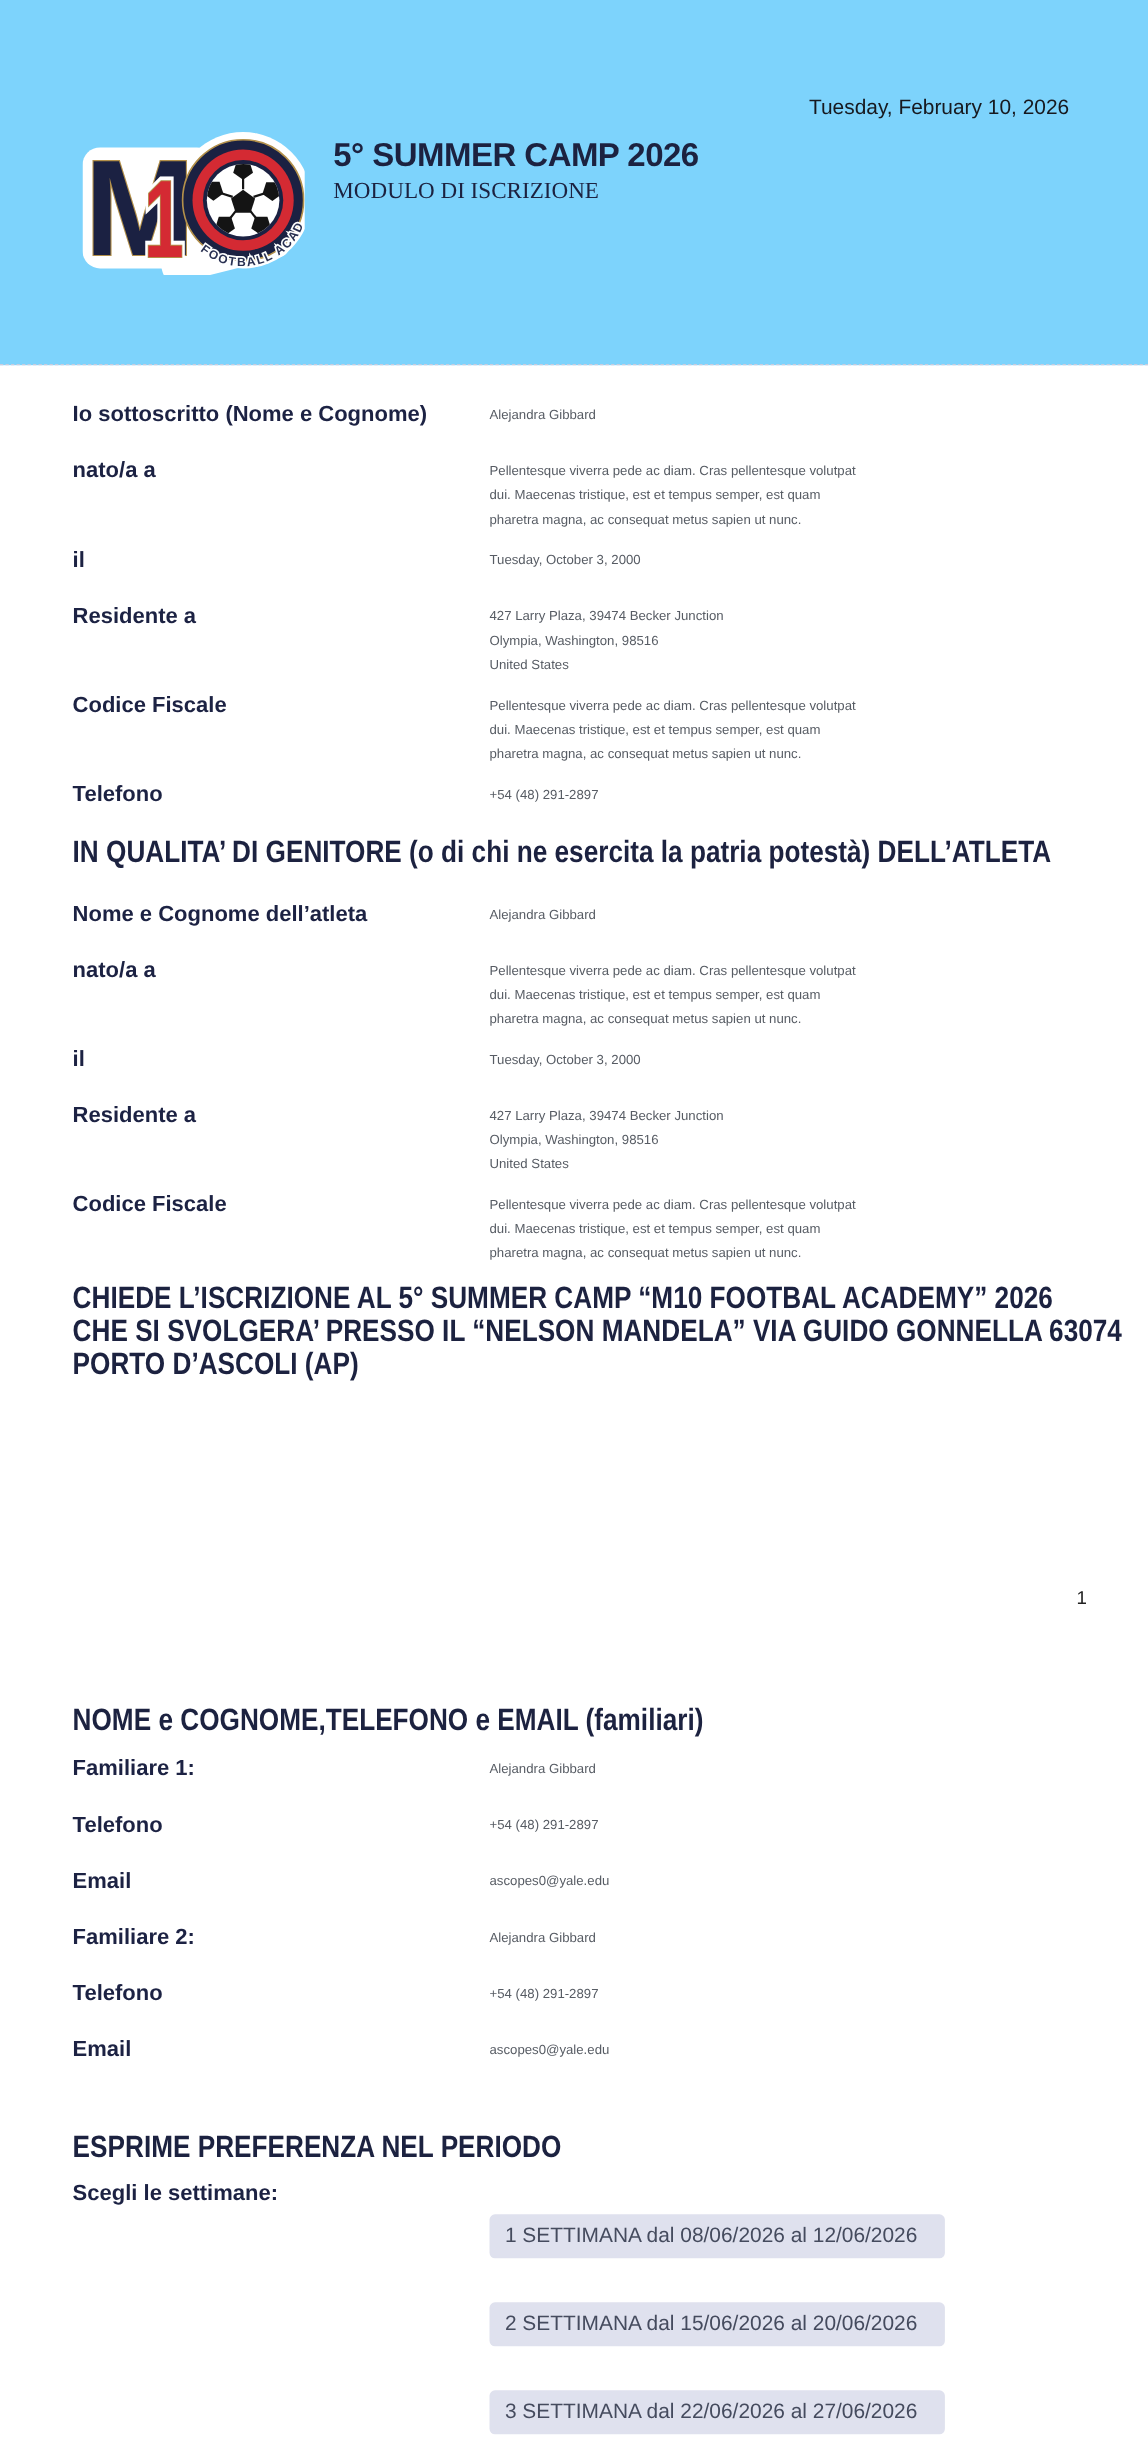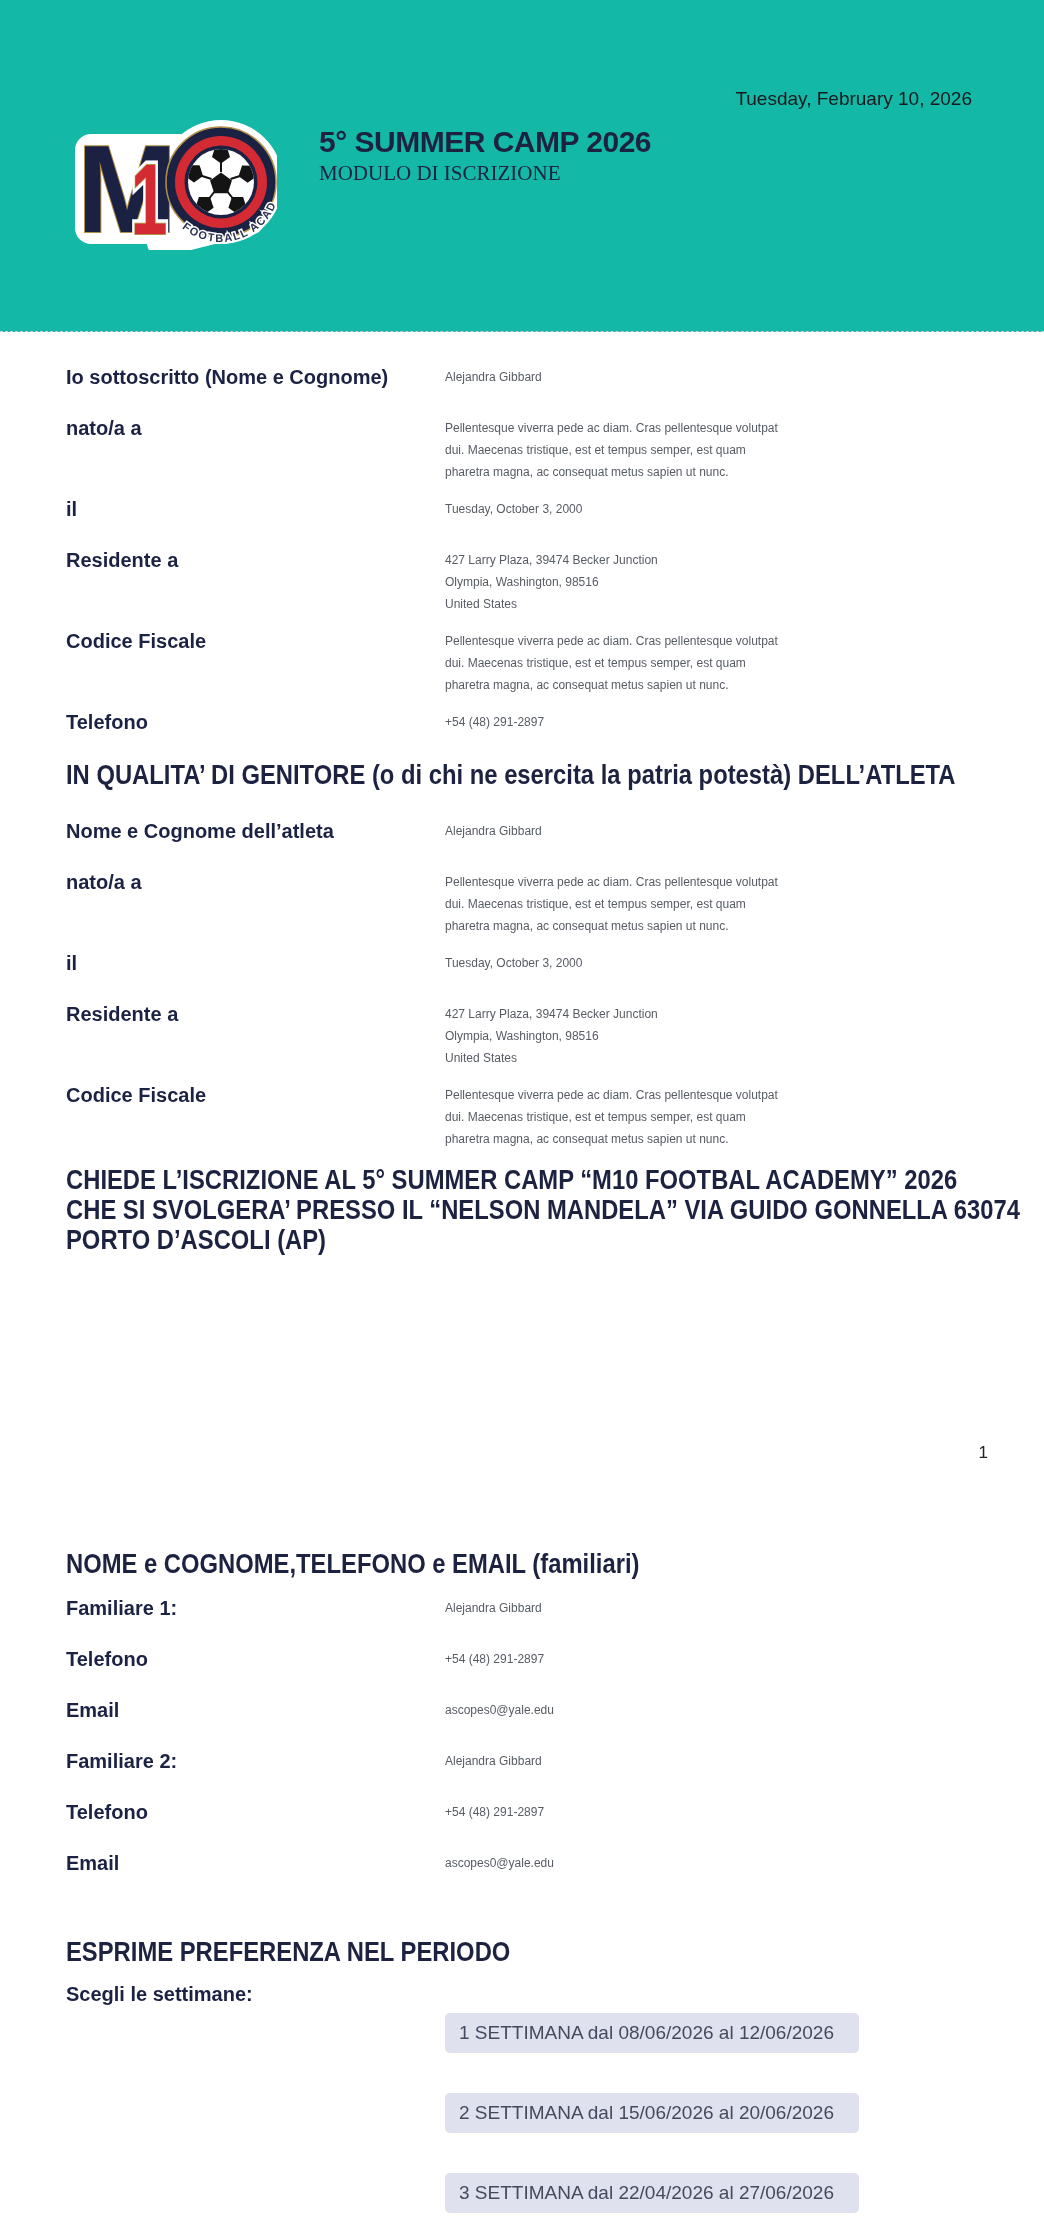--- a/index.html
+++ b/index.html
@@ -4,30 +4,30 @@
 <style>
   html,body{margin:0;padding:0;}
   body{
     width:1044px;height:2216px;overflow:hidden;position:relative;
     background:#ffffff;
     font-family:"Liberation Sans", sans-serif;
     -webkit-font-smoothing:antialiased;
   }
   
   .header{
-    position:relative;height:331px;background:#14b8a6;
+    position:relative;height:331px;background:#7dd3fc;
     border-bottom:1px dashed #c9ccdd;
   }
   .date{
     position:absolute;top:88px;right:72px;
     font-size:19px;color:#17191f;
   }
   .brand{position:absolute;left:75px;top:120px;display:flex;align-items:flex-start;}
   .logo{width:202px;height:130px;display:block;}
-  .titles{margin-left:42px;margin-top:3px;}
+  .titles{margin-left:26px;margin-top:3px;}
   .title{
     font-size:30px;font-weight:bold;color:#1c2240;line-height:38px;
     letter-spacing:-0.5px;white-space:nowrap;
   }
   .subtitle{
     font-size:21px;color:#1c2240;line-height:25px;white-space:nowrap;font-family:Liberation Serif, serif;
   }
   
   .content{padding:0 0 0 66px;}
   .row{display:flex;min-height:36px;margin-bottom:15px;}
@@ -230,19 +230,19 @@
       <div class="value">ascopes0@yale.edu</div>
     </div>
   </div>
 
   <div class="sheading" id="heading-period">ESPRIME PREFERENZA NEL PERIODO</div>
   <div class="weeks-row">
     <div class="label">Scegli le settimane:</div>
     <div class="chips">
       <div class="chip">1 SETTIMANA dal 08/06/2026 al 12/06/2026</div>
       <div class="chip">2 SETTIMANA dal 15/06/2026 al 20/06/2026</div>
-      <div class="chip">3 SETTIMANA dal 22/04/2026 al 27/06/2026</div>
+      <div class="chip">3 SETTIMANA dal 22/06/2026 al 27/06/2026</div>
       <div class="chip">4 SETTIMANA dal 29/06/2026 al 04/07/2026</div>
       <div class="chip"></div>
     </div>
   </div>
 
 </div>
 
 </body></html>

